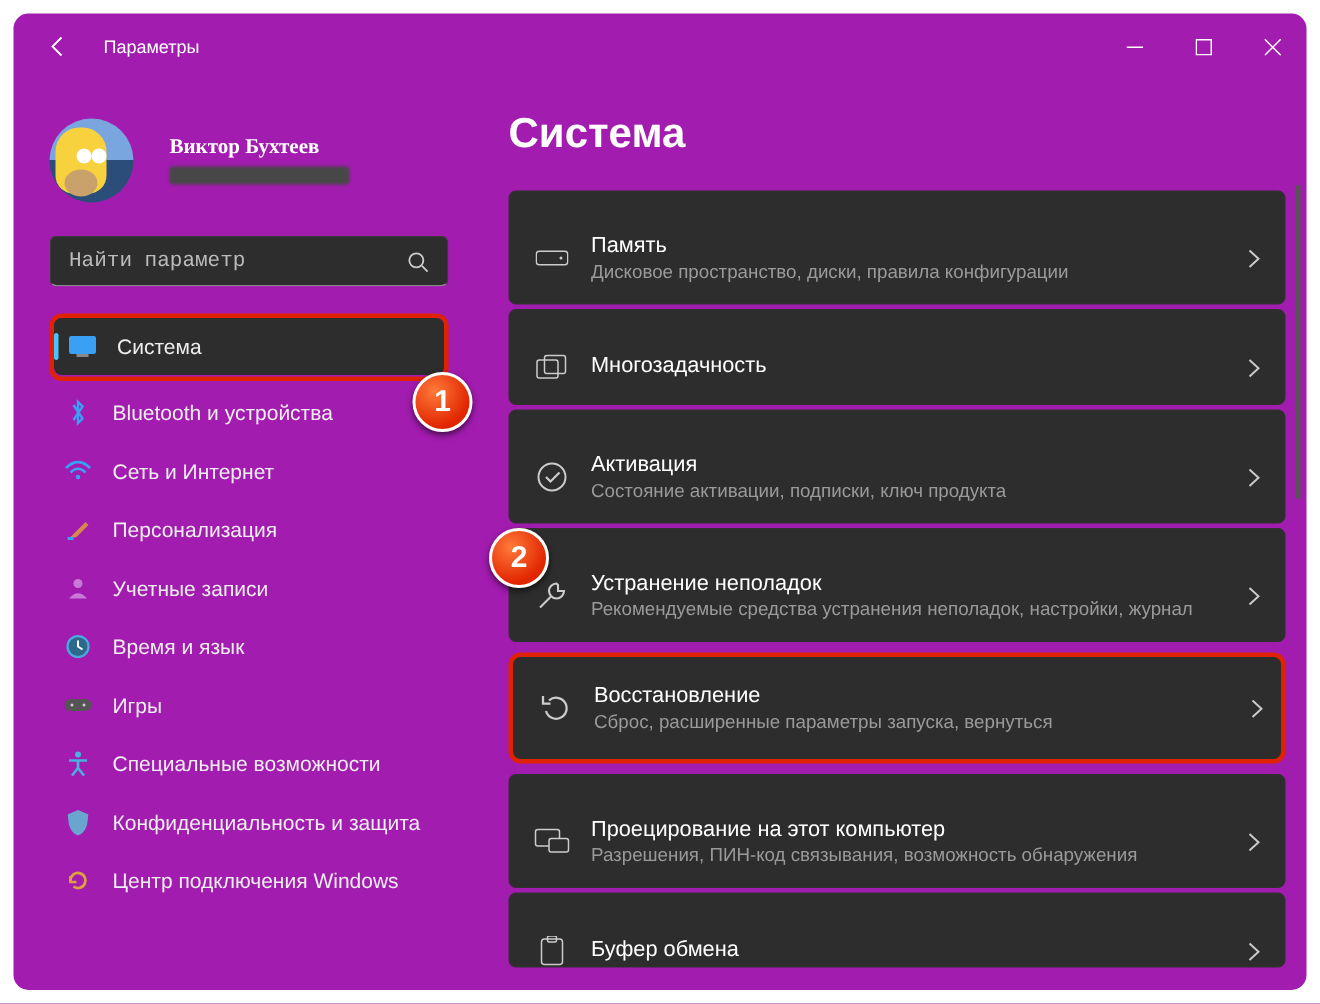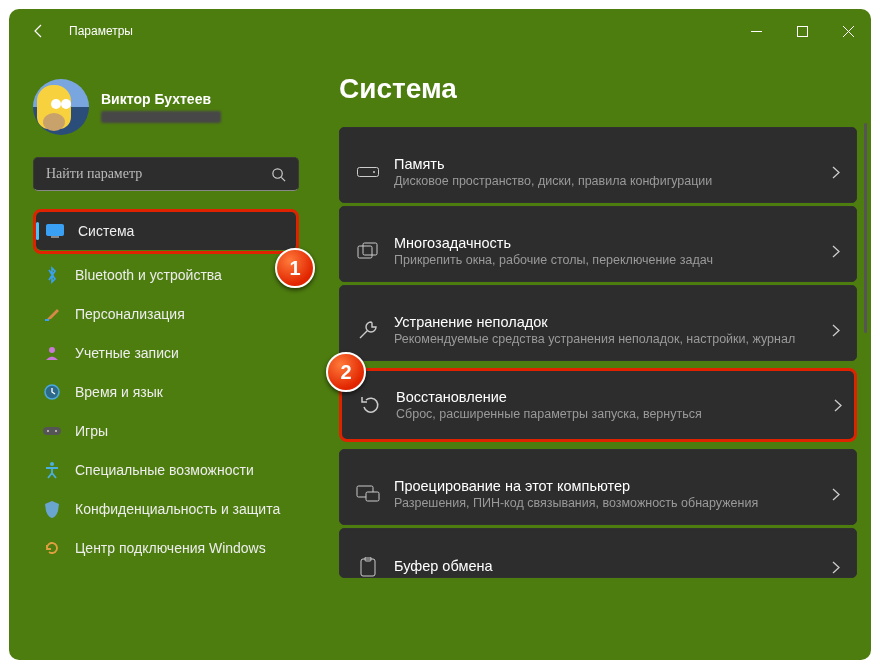--- a/index.html
+++ b/index.html
@@ -6,42 +6,42 @@
   body {
     width: 880px; height: 669px;
     background: #fff;
     font-family: "Segoe UI", Arial, sans-serif;
     overflow: hidden;
     position: relative;
   }
   .window {
     position: absolute; left: 9px; top: 9px;
     width: 862px; height: 651px;
-    background: #4d7c0f;
+    background: #a21caf;
     border-radius: 10px;
     color: #fff;
     overflow: hidden;
   }
   
   .titlebar {
     height: 44px; display: flex; align-items: center;
     padding-left: 10px;
   }
   .back-btn {
     width: 40px; height: 40px; display:flex; align-items:center; justify-content:center;
     color:#fff; cursor:pointer;
   }
   .title-text { font-size: 12px; margin-left: 10px; color:#fff;}
   .win-controls { margin-left:auto; display:flex; height:100%;}
   .win-btn { width:46px; display:flex; align-items:center; justify-content:center; color:#fff;}
   .win-btn svg { stroke:#fff; fill:none; }
   
   .body { display:flex; height: calc(100% - 44px); }
   .sidebar { width: 302px; padding: 24px 12px 0 24px; overflow:hidden;}
-  .profile { display:flex; align-items:center; gap:12px; height:60px; margin-bottom:20px;}
+  .profile { display:flex; align-items:center; gap:24px; height:60px; margin-bottom:20px;font-family:Liberation Serif, serif;}
   .avatar {
     width:56px; height:56px; border-radius:50%;
     background: linear-gradient(#7aa6e0 50%, #2a4d7a 50%);
     position:relative; overflow:hidden; flex-shrink:0;
   }
   .avatar::before{ 
     content:""; position:absolute; width:34px; height:44px; background:#f7d23e;
     border-radius:16px 16px 12px 12px; left:4px; top:6px;
   }
   .avatar::after{ 
@@ -55,21 +55,21 @@
   .avatar .eye1{left:18px;} .avatar .eye2{left:28px;}
   .profile .name { font-size:14px; font-weight:600;}
   .profile .sub { font-size:12px; color:#666; background:#474747; height:12px; width:120px; border-radius:2px; margin-top:4px; filter:blur(1px);}
   .search {
     background:#2d2d2d; border:1px solid #3a3a3a; border-bottom:1px solid #888;
     border-radius:5px; height:34px; display:flex; align-items:center;
     padding:0 12px; color:#ccc; margin-bottom:18px;
   }
   .search input {
     flex:1; background:transparent; border:none; outline:none; color:#ccc;
-    font-size:14px; font-family:Liberation Serif, serif;
+    font-size:14px; font-family:Liberation Mono, monospace;
   }
   .search input::placeholder{color:#bbb;}
   .nav { list-style:none; }
   .nav-item {
     display:flex; align-items:center; gap:14px;
     height:38px; padding:0 10px; border-radius:5px;
     font-size:14px; color:#eee; cursor:pointer; margin-bottom:1px;
   }
   .nav-item.selected { background:#2d2d2d; position:relative;}
   .nav-item.selected::before{
@@ -188,20 +188,30 @@
         <li class="nav-item">
           <span class="nav-icon">
               <svg width="14" height="18" viewBox="0 0 14 18">
                 <path d="M4 4 L10 13 L7 16 L7 2 L10 5 L4 14" stroke="#3aa0f3" stroke-width="1.6" fill="none"></path>
               </svg>
             </span>
           <span>Bluetooth и устройства</span>
         </li>
         <li class="nav-item">
           <span class="nav-icon">
+              <svg width="18" height="14" viewBox="0 0 18 14">
+                <path d="M1 5 Q9 -3 17 5" stroke="#3aa0f3" stroke-width="1.8" fill="none"></path>
+                <path d="M4 8 Q9 3 14 8" stroke="#3aa0f3" stroke-width="1.8" fill="none"></path>
+                <circle cx="9" cy="11" r="1.5" fill="#3aa0f3"></circle>
+              </svg>
+            </span>
+          <span>Сеть и Интернет</span>
+        </li>
+        <li class="nav-item">
+          <span class="nav-icon">
               <svg width="16" height="16" viewBox="0 0 16 16">
                 <path d="M2 14 L5 11 L13 3 L15 5 L7 13 Z" fill="#d68a4a"></path>
                 <rect x="1" y="13" width="4" height="2" fill="#3aa0f3"></rect>
               </svg>
             </span>
           <span>Персонализация</span>
         </li>
         <li class="nav-item">
           <span class="nav-icon">
               <svg width="16" height="16" viewBox="0 0 16 16">
@@ -284,29 +294,45 @@
 
         <div class="card">
           <span class="card-icon">
               <svg width="22" height="18" viewBox="0 0 22 18">
                 <rect x="1" y="4" width="14" height="12" rx="1.5" stroke="#ccc" fill="none"></rect>
                 <rect x="6" y="1" width="14" height="12" rx="1.5" stroke="#ccc" fill="none"></rect>
               </svg>
             </span>
           <div class="card-text">
               <div class="card-title">Многозадачность</div>
-              <div class="card-sub">Прикрепить окна, рабочие столы, переключение задач</div>
-            </div>
-          <span class="chevron">
-              <svg width="8" height="13">
-                <path d="M1 1 L7 6.5 L1 12" stroke="#ccc" stroke-width="1.3" fill="none"></path>
-              </svg>
-            </span>
-        </div>
-
+            </div>
+          <span class="chevron">
+              <svg width="8" height="13">
+                <path d="M1 1 L7 6.5 L1 12" stroke="#ccc" stroke-width="1.3" fill="none"></path>
+              </svg>
+            </span>
+        </div>
+
+        <div class="card">
+          <span class="card-icon">
+              <svg width="22" height="22" viewBox="0 0 22 22">
+                <circle cx="11" cy="11" r="9" stroke="#ccc" fill="none" stroke-width="1.3"></circle>
+                <path d="M7 11 L10 14 L16 8" stroke="#ccc" fill="none" stroke-width="1.5"></path>
+              </svg>
+            </span>
+          <div class="card-text">
+              <div class="card-title">Активация</div>
+              <div class="card-sub">Состояние активации, подписки, ключ продукта</div>
+            </div>
+          <span class="chevron">
+              <svg width="8" height="13">
+                <path d="M1 1 L7 6.5 L1 12" stroke="#ccc" stroke-width="1.3" fill="none"></path>
+              </svg>
+            </span>
+        </div>
 
         <div class="card">
           <span class="card-icon">
               <svg width="22" height="22" viewBox="0 0 22 22">
                 <path d="M14 3 A5 5 0 1 0 19 8 L15 8 L15 4 Z M10 12 L3 19" stroke="#ccc" fill="none" stroke-width="1.4"></path>
               </svg>
             </span>
           <div class="card-text">
               <div class="card-title">Устранение неполадок</div>
               <div class="card-sub">Рекомендуемые средства устранения неполадок, настройки, журнал</div>

